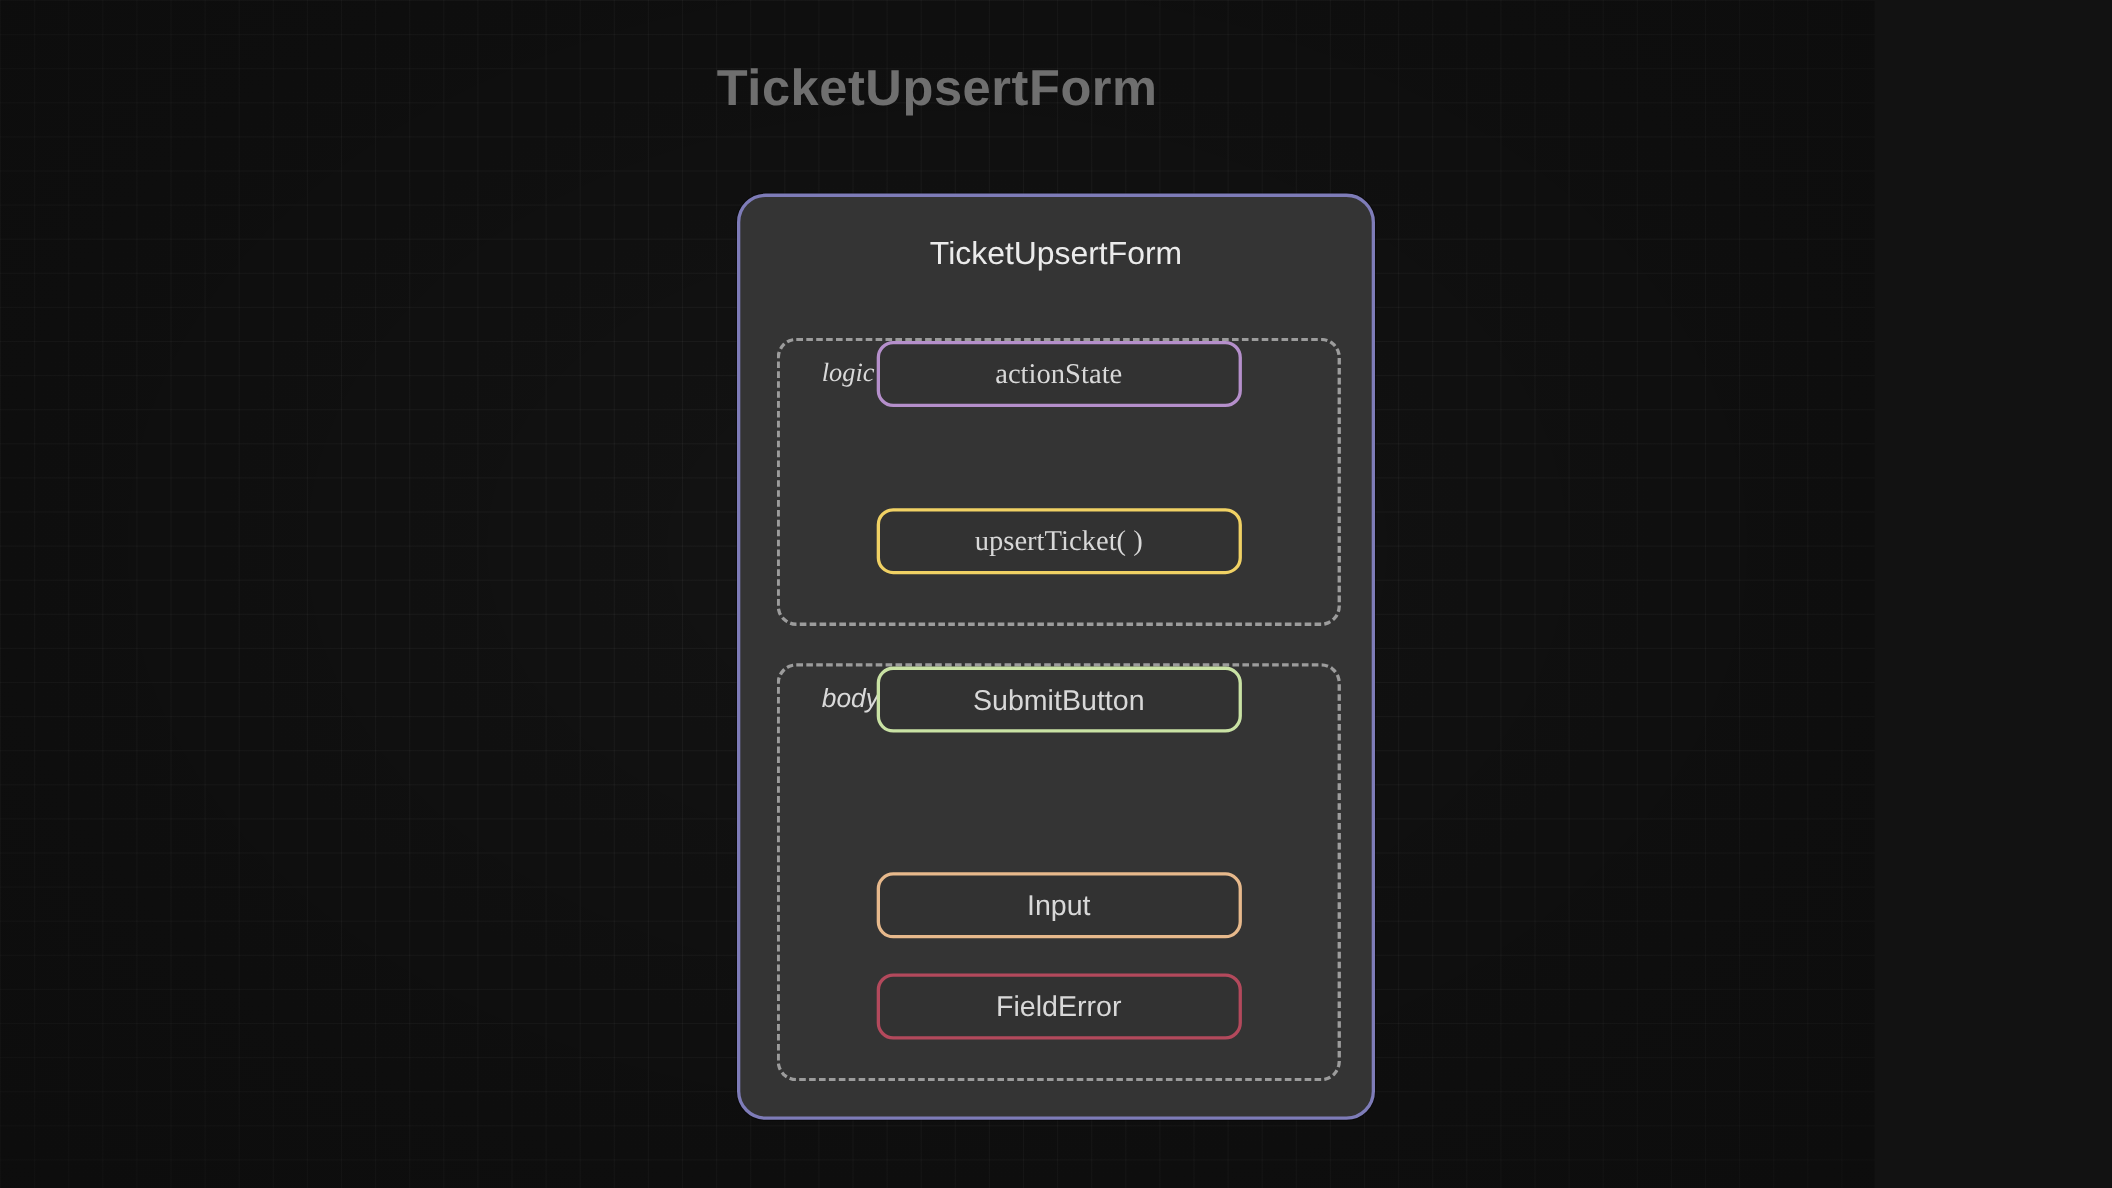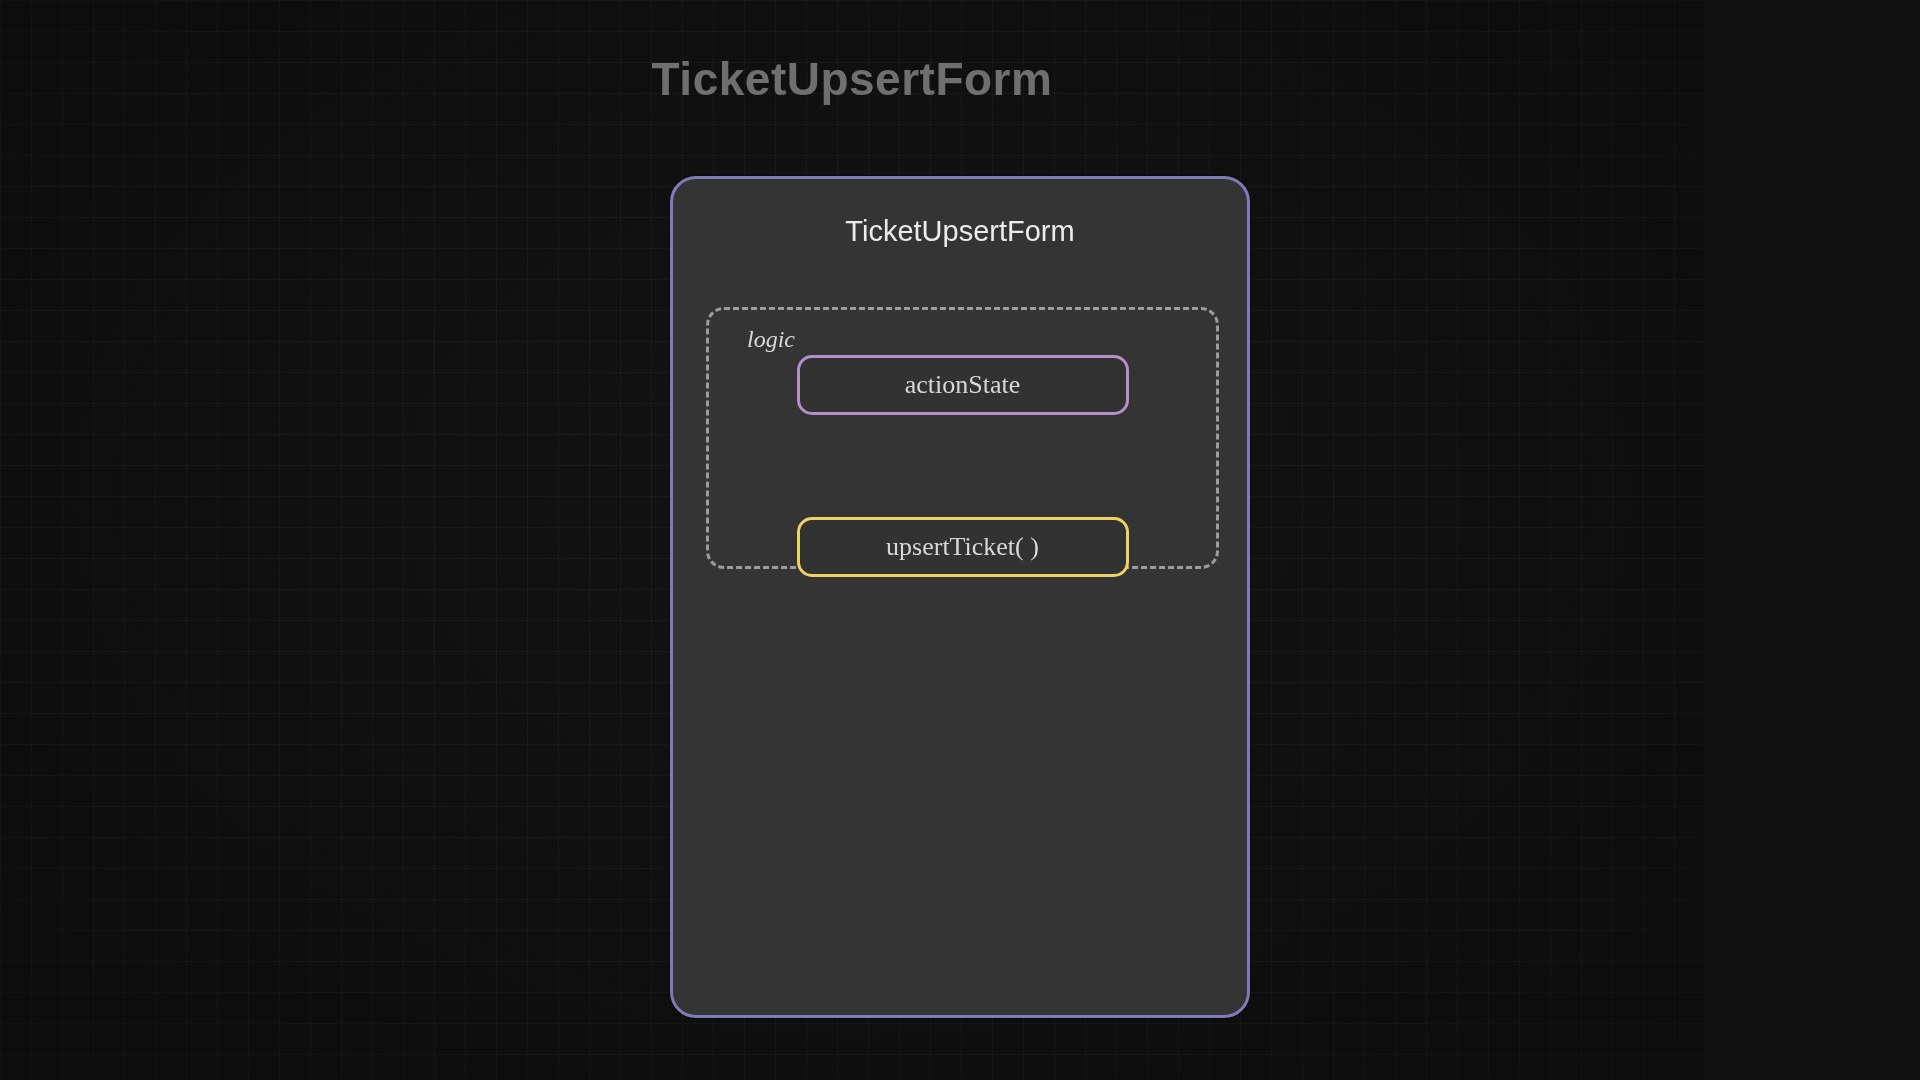--- a/index.html
+++ b/index.html
@@ -90,30 +90,29 @@
     left: 50%;
     transform: translateX(-50%);
     width: 332px;
     height: 60px;
     background: #323232;
     border: 3px solid #888;
     border-radius: 15px;
     display: flex;
     align-items: center;
     justify-content: center;
-    margin-top: 45px;
   }
   .chip span {
     font-size: 26px;
     color: #d8d8d8;
     white-space: nowrap;
   }
   
   .group-logic .chip:nth-of-type(1) { top: 66px;  }
-  .group-logic .chip:nth-of-type(2) { top: 162px; }
+  .group-logic .chip:nth-of-type(2) { top: 152px; }
   .group-body  .chip:nth-of-type(1) { top: 94px;  }
   .group-body  .chip:nth-of-type(2) { top: 187px; }
   .group-body  .chip:nth-of-type(3) { top: 279px; }
 </style>
 </head>
 <body>
 
 <div class="stage">
 
   <h1 class="page-title">TicketUpsertForm</h1>
@@ -127,15 +126,30 @@
 
       <div class="chip" style="border-color: rgb(240, 209, 100);">
         <span>upsertTicket( )</span>
       </div>
 
       <div class="chip" style="border-color: rgb(181, 143, 203);">
         <span>actionState</span>
       </div>
     </section>
 
+    <section class="group group-body" style="border-color: rgb(156, 156, 156);">
+      <div class="group-label">body</div>
+
+      <div class="chip" style="border-color: rgb(231, 185, 140);">
+        <span>Input</span>
+      </div>
+
+      <div class="chip" style="border-color: rgb(179, 73, 92);">
+        <span>FieldError</span>
+      </div>
+
+      <div class="chip" style="border-color: rgb(201, 226, 164);">
+        <span>SubmitButton</span>
+      </div>
+    </section>
 
   </div>
 </div>
 
 </body></html>

